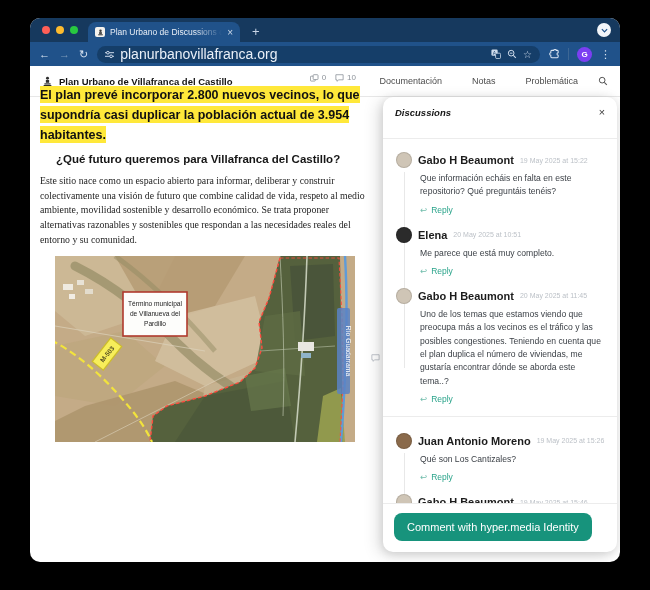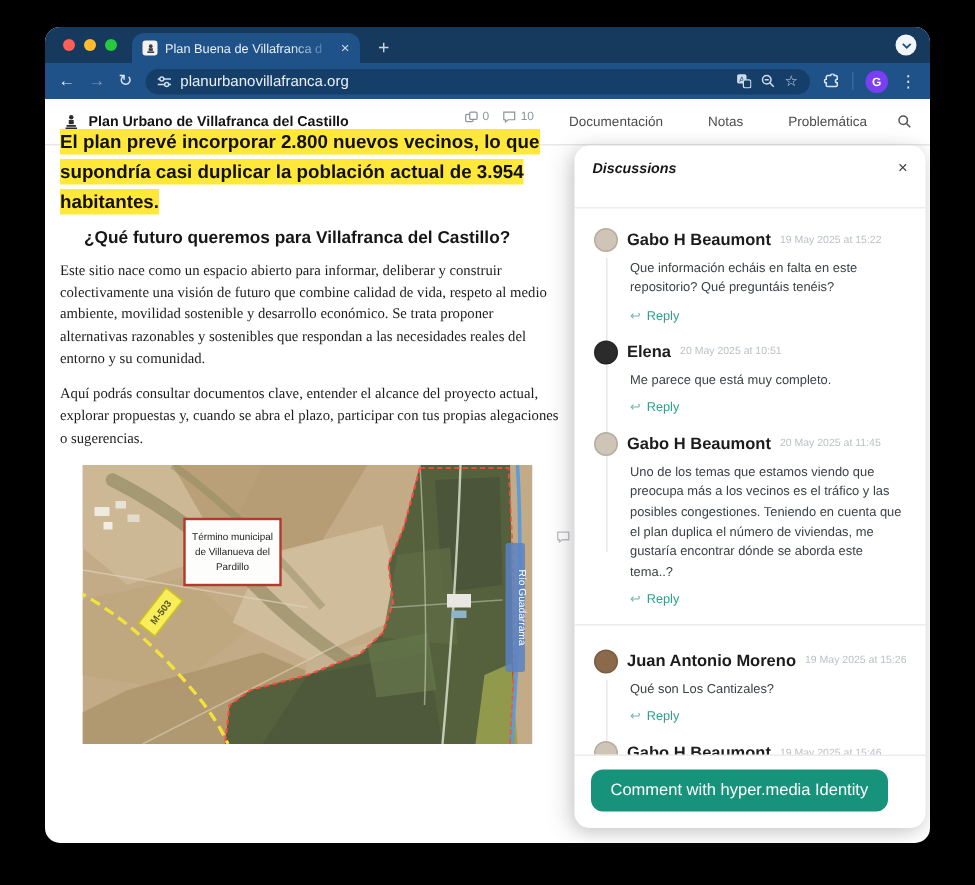--- a/index.html
+++ b/index.html
@@ -11,21 +11,21 @@
   .tab{margin-left:58px;height:20px;width:138px;background:#20528a;border-radius:8px 8px 0 0;display:flex;align-items:center;gap:5px;padding:0 7px;color:#e9eff7;font-size:8.5px;}
   .tab-title{flex:1;white-space:nowrap;overflow:hidden;-webkit-mask-image:linear-gradient(90deg,#000 75%,transparent);mask-image:linear-gradient(90deg,#000 75%,transparent);}
   .tab-close{font-size:10px;color:#cdd9e8;cursor:default;}
   .favicon{width:10px;height:10px;border-radius:2px;background:#f4f2ee;display:flex;align-items:center;justify-content:center;flex:none;}
   .newtab{color:#c8d5e6;font-size:13px;margin-left:12px;line-height:20px;}
   .chev-btn{position:absolute;right:9px;top:5px;width:14px;height:14px;border-radius:50%;background:#f2f5f9;display:flex;align-items:center;justify-content:center;}
   .toolbar{height:24px;background:#20528a;display:flex;align-items:center;padding:0 9px;gap:9px;color:#dbe6f3;}
   .nav-ic{font-size:11px;line-height:1;}
   .dim{color:#7d9aba;}
   .urlbar{flex:1;height:17px;background:#153e69;border-radius:9px;display:flex;align-items:center;padding:0 8px;gap:6px;}
-  .url-text{flex:1;font-size:10px;color:#eaf0f8;}
+  .url-text{flex:1;font-size:14px;color:#eaf0f8;}
   .pill-ic{display:flex;align-items:center;color:#cfdcec;}
   .tb-right{display:flex;align-items:center;gap:8px;}
   .vdiv{width:1px;height:12px;background:#3d6795;}
   .avatar-g{width:15px;height:15px;border-radius:50%;background:#7b3ff2;color:#fff;font-size:8px;font-weight:bold;display:flex;align-items:center;justify-content:center;}
   .kebab{font-size:11px;color:#dbe6f3;}
   
   .page{position:relative;height:476px;background:#fff;}
   .site-header{height:30px;border-bottom:1px solid #e7e7e7;display:flex;align-items:center;padding:0 12px;gap:6px;}
   .site-title{font-weight:bold;font-size:9.5px;color:#141414;}
   .sp{flex:1;}
@@ -74,21 +74,21 @@
       <span class="light" style="background: rgb(40, 200, 64);"></span>
     </div>
     <div class="tab">
       <span class="favicon">
         <svg width="7" height="7" viewBox="0 0 8 8">
             <circle cx="4" cy="2" r="1.4" fill="#3a3a3a"></circle>
             <rect x="2.4" y="3.6" width="3.2" height="2" fill="#3a3a3a"></rect>
             <rect x="1.4" y="6" width="5.2" height="1.2" fill="#3a3a3a"></rect>
           </svg>
       </span>
-      <span class="tab-title">Plan Buena de Villafranca d</span>
+      <span class="tab-title">Plan Urbano de Discussions d</span>
       <span class="tab-close">×</span>
     </div>
     <span class="newtab">+</span>
     <span class="chev-btn">
       <svg width="7" height="5" viewBox="0 0 8 5">
           <polyline points="1,1 4,4 7,1" fill="none" stroke="#1f528a" stroke-width="1.4"></polyline>
         </svg>
     </span>
   </div>
 
@@ -170,21 +170,20 @@
           <svg width="9" height="8" viewBox="0 0 12 11">
               <path d="M1 1 h10 v7 h-6 l-2.5 2 v-2 H1 z" fill="none" stroke="#8d939a" stroke-width="1.1"></path>
             </svg>
           <span>10</span>
         </span>
       </div>
 
       <h1><span class="hl">El plan prevé incorporar 2.800 nuevos vecinos, lo que supondría casi duplicar la población actual de 3.954 habitantes.</span></h1>
       <h2>¿Qué futuro queremos para Villafranca del Castillo?</h2>
       <p>Este sitio nace como un espacio abierto para informar, deliberar y construir colectivamente una visión de futuro que combine calidad de vida, respeto al medio ambiente, movilidad sostenible y desarrollo económico. Se trata proponer alternativas razonables y sostenibles que respondan a las necesidades reales del entorno y su comunidad.</p>
-      <p>Aquí podrás consultar documentos clave, entender el alcance del proyecto actual, explorar propuestas y, cuando se abra el plazo, participar con tus propias alegaciones o sugerencias.</p>
 
       <div class="map-wrap">
         <svg width="300" height="186" viewBox="0 0 300 186">
 
           <rect x="0" y="0" width="300" height="186" fill="#c4ab87"></rect>
           <path d="M0 0 L120 0 L90 60 L30 80 L0 55 Z" fill="#cdb997" opacity=".9"></path>
           <path d="M60 0 L190 0 L160 50 L100 70 Z" fill="#b49a72" opacity=".8"></path>
           <path d="M0 90 L70 75 L110 110 L60 150 L0 140 Z" fill="#bfa77f" opacity=".9"></path>
           <path d="M120 60 L200 40 L215 100 L150 130 L100 105 Z" fill="#d2c0a0" opacity=".85"></path>
           <path d="M30 150 L120 125 L180 150 L160 186 L0 186 L0 165 Z" fill="#ad946c" opacity=".85"></path>

